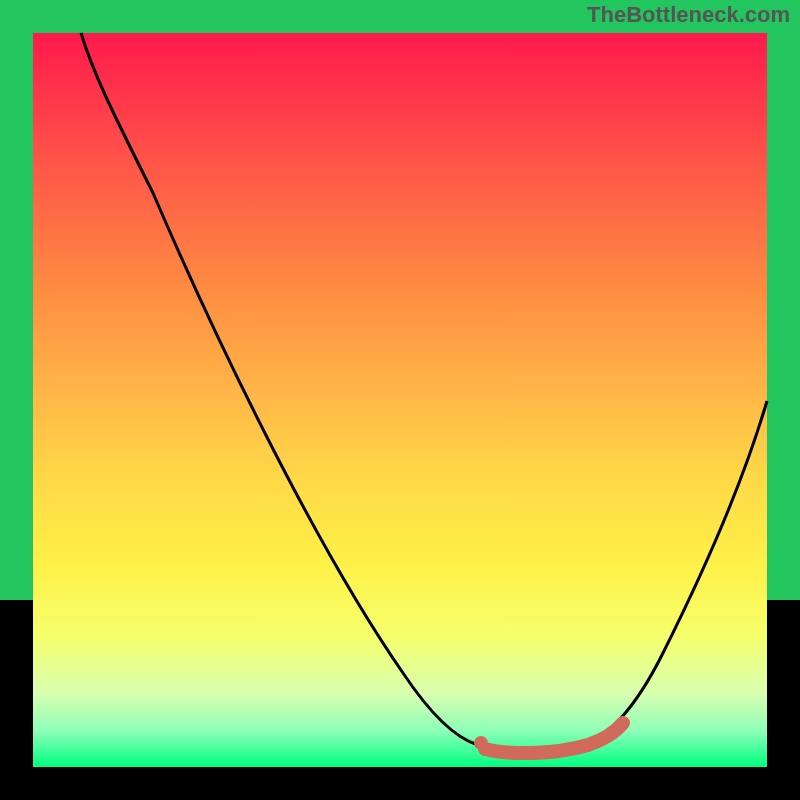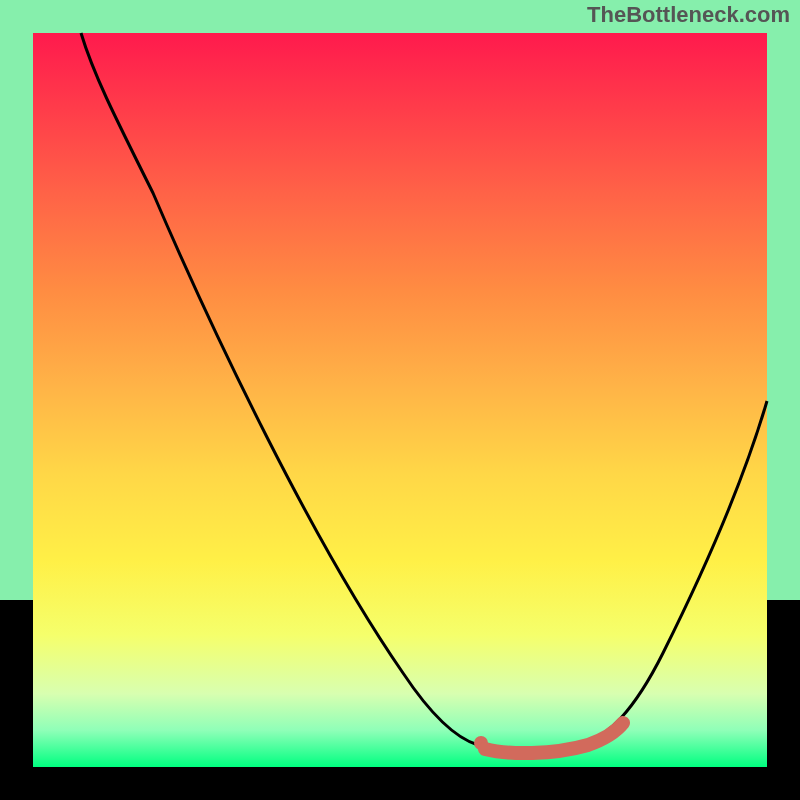--- a/index.html
+++ b/index.html
@@ -8,21 +8,21 @@
     background: #000;
     width: 800px;
     height: 800px;
     overflow: hidden;
     font-family: Arial, sans-serif;
   }
   .container {
     position: relative;
     width: 800px;
     height: 600px;
-    background: #86efac;
+    background: #22c55e;
   }
   .attribution {
     position: absolute;
     top: 2px;
     right: 10px;
     color: #555;
     font-size: 22px;
     font-weight: bold;
     z-index: 10;
   }

